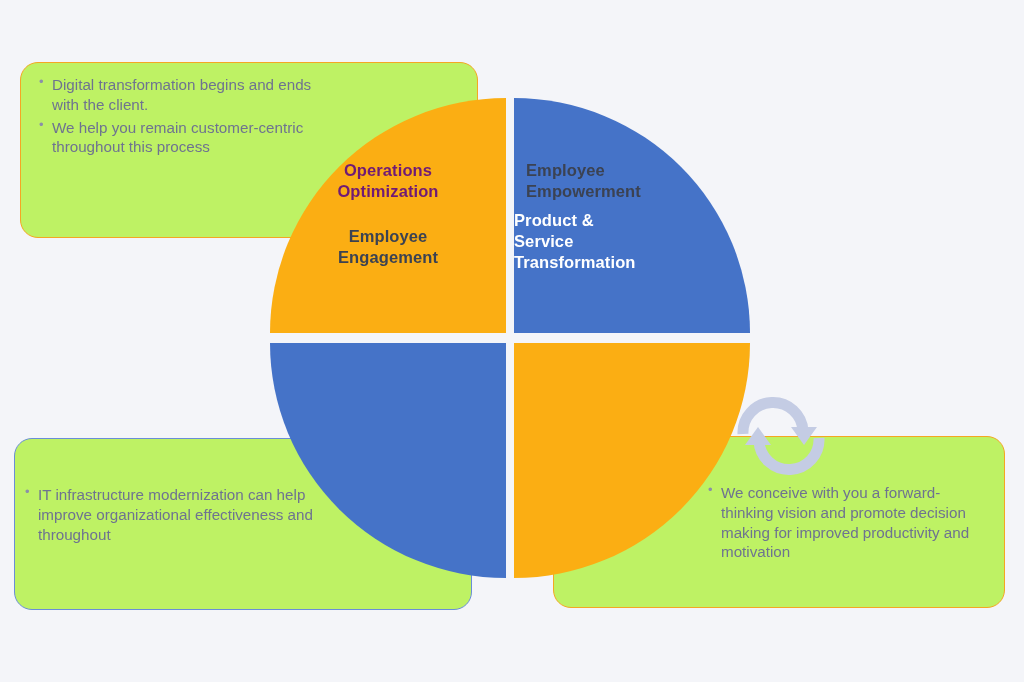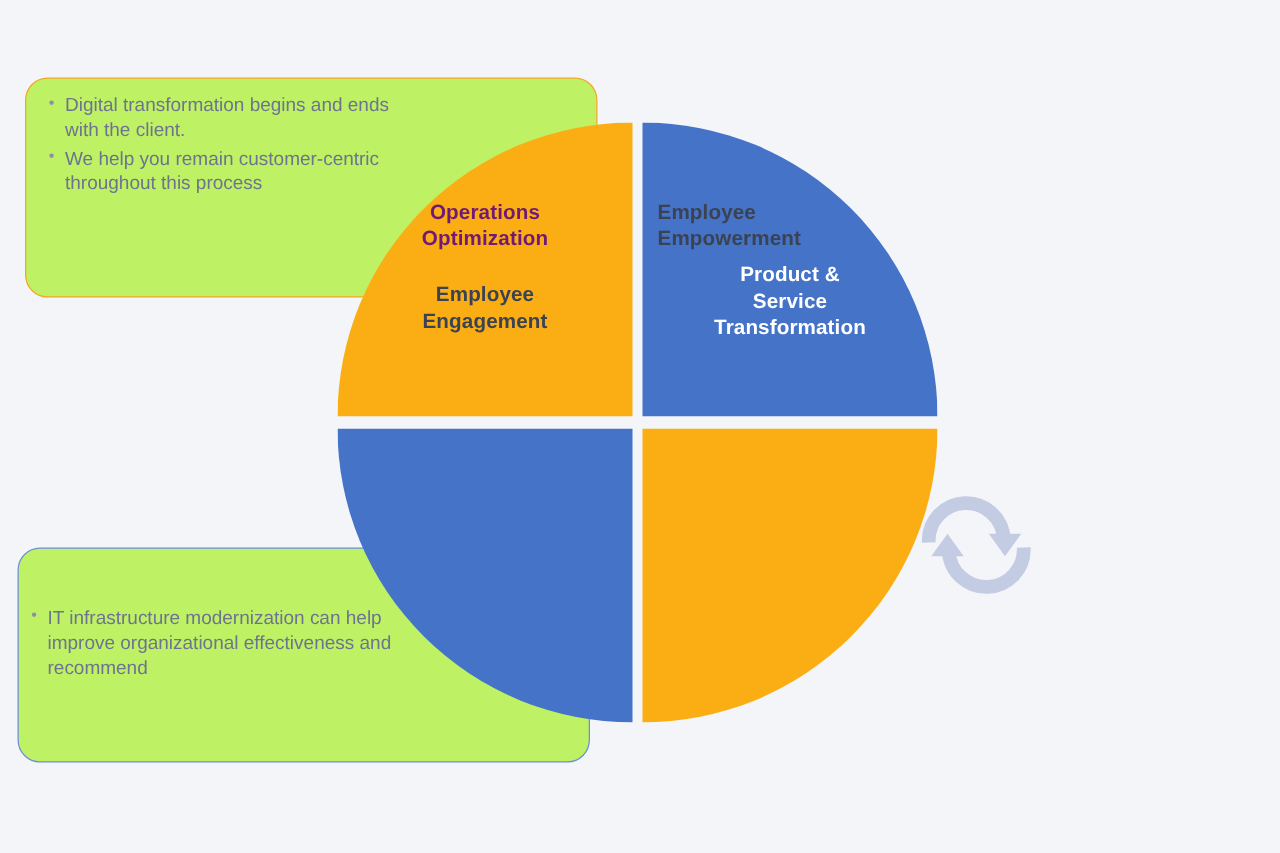--- a/index.html
+++ b/index.html
@@ -94,21 +94,21 @@
 
   .quad-label {
     position: absolute;
     font-size: 16.5px;
     font-weight: bold;
     line-height: 1.26;
     letter-spacing: .1px;
     white-space: pre-line;
   }
   #label-tl { left: 0;     top: 128px; width: 236px; text-align: center; color: #3b4252; }
-  #label-tr { left: 244px; top: 112px; width: 236px; text-align: center; color: #ffffff; }
+  #label-tr { left: 244px; top: 112px; width: 236px; text-align: left; color: #ffffff; }
   #label-bl { left: 0;     top: 62px;  width: 236px; text-align: center; color: #701a75; }
   #label-br { left: 244px; top: 62px;  width: 236px; text-align: left; color: #3b4252; padding-left: 12px; }
 
   
   #cycle-icon {
     position: absolute;
     left: 463px;
     top: 289px;
     width: 96px;
     height: 98px;
@@ -122,24 +122,29 @@
   <div class="callout orange" id="box-tl">
     <ul>
       <li>Digital transformation begins and ends with the client.</li>
       <li>We help you remain customer-centric throughout this process</li>
     </ul>
   </div>
 
 
   <div class="callout blue" id="box-bl">
     <ul>
-      <li>IT infrastructure modernization can help improve organizational effectiveness and recommend</li>
+      <li>IT infrastructure modernization can help improve organizational effectiveness and throughout</li>
     </ul>
   </div>
 
+  <div class="callout orange" id="box-br">
+    <ul>
+      <li>We conceive with you a forward-thinking vision and promote decision making for improved productivity and motivation</li>
+    </ul>
+  </div>
 
   <div id="wheel">
 
     <div class="quad" id="quad-tl">
       <div class="fill"></div>
     </div>
     <div class="quad" id="quad-tr">
       <div class="fill"></div>
     </div>
     <div class="quad" id="quad-bl">

